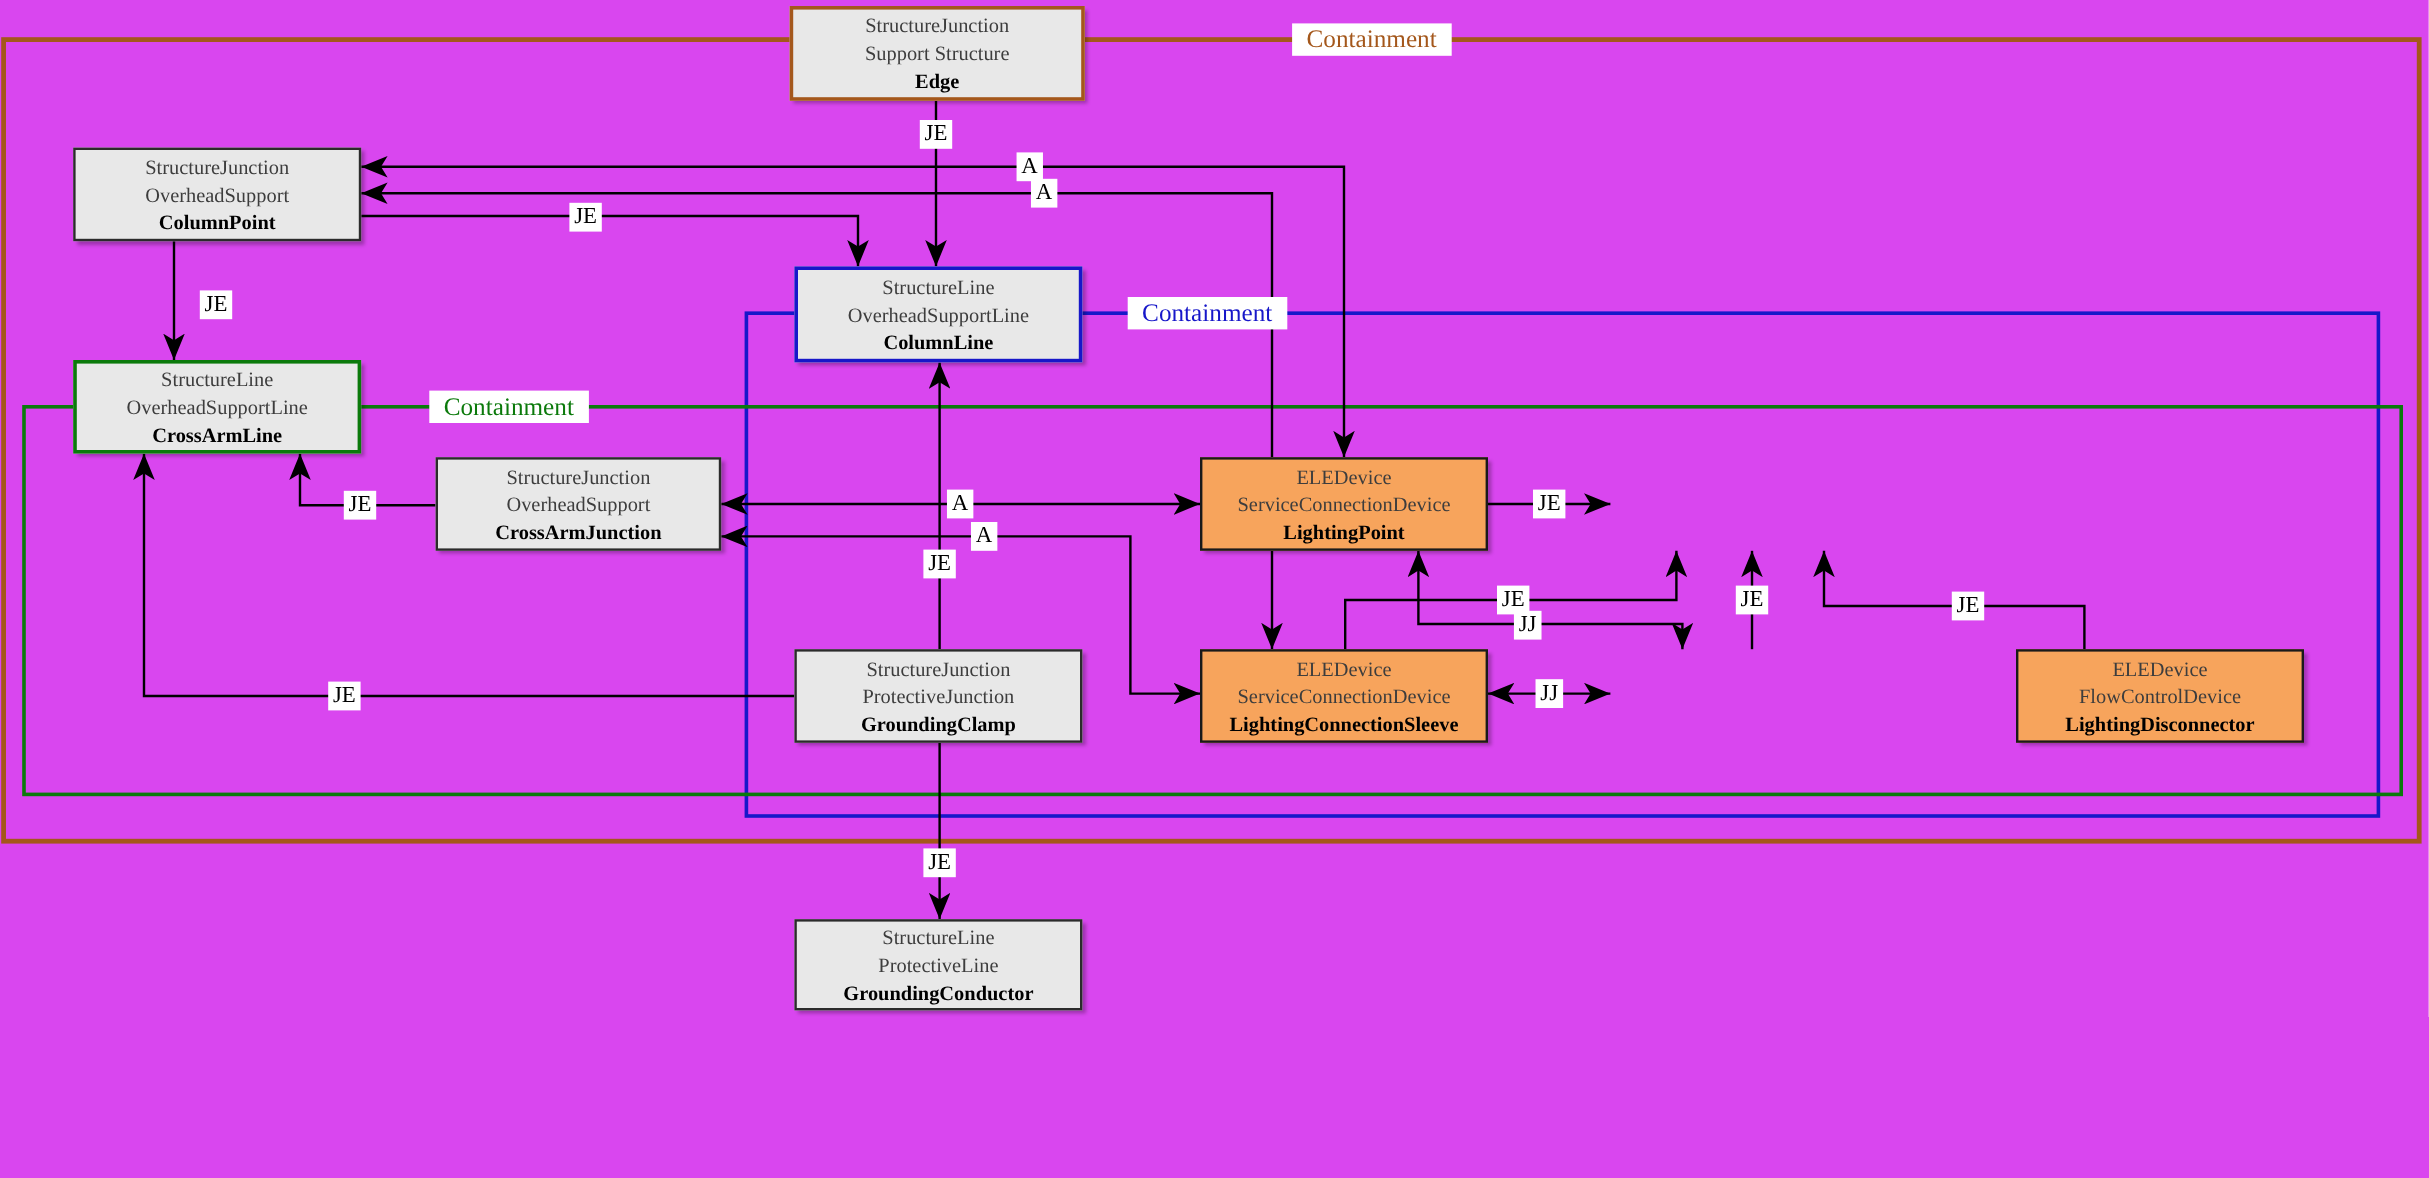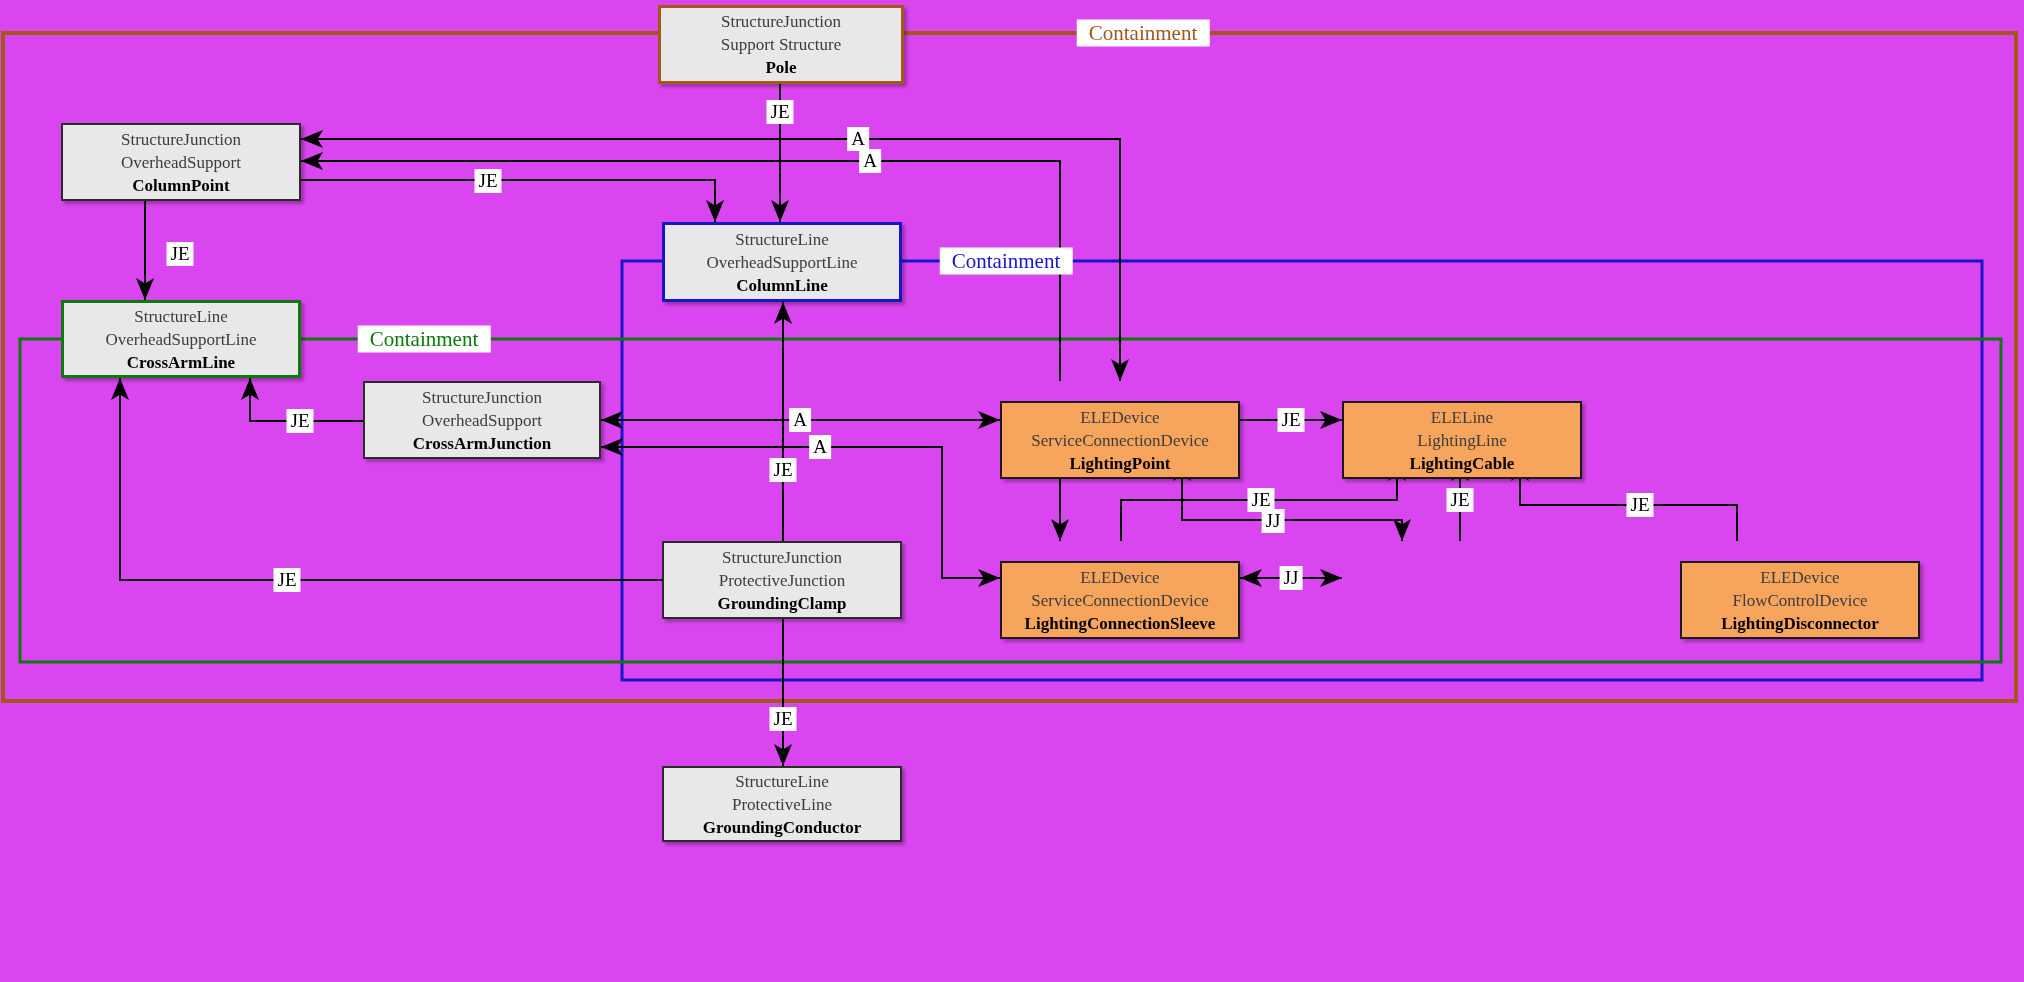--- a/index.html
+++ b/index.html
@@ -9,21 +9,21 @@
   }
   .layer{position:absolute;left:0;top:0;}
   
   .node{
     position:absolute;display:flex;flex-direction:column;justify-content:center;align-items:center;
     background:#E8E8E8;border:2px solid #2b2b2b;box-sizing:border-box;text-align:center;
     box-shadow:3px 3px 3px rgba(0,0,0,0.28);
   }
   .node .nl{font-size:17px;line-height:23px;color:#3d3d3d;white-space:nowrap;}
   .node .nn{font-size:17px;line-height:23px;color:#000;font-weight:bold;white-space:nowrap;}
-  .node.orange{background:#F7A45C;border-color:#1a1a1a;margin-top:20px;}
+  .node.orange{background:#F7A45C;border-color:#1a1a1a;}
   .node.border-brown{border:3px solid #A4571B;}
   .node.border-blue{border:3px solid #1717C9;}
   .node.border-green{border:3px solid #0B7A0B;}
   
   .elabel{
     position:absolute;transform:translate(-50%,-50%);background:#fff;
     padding:0 4px;font-size:19px;line-height:24px;color:#000;white-space:nowrap;text-align:center;
   }
   
   .clabel{
@@ -72,21 +72,21 @@
       <path d="M1240,578 H1342" marker-start="url(#arr)" marker-end="url(#arr)"></path>
       <path d="M1460,541 V459" marker-end="url(#arr)"></path>
       <path d="M1737,541 V505 H1520 V459" marker-end="url(#arr)"></path>
       <path d="M1060,459 V541" marker-end="url(#arr)"></path>
     </g>
   </svg>
 
   <div class="node border-brown" style="left:658px;top:5px;width:246px;height:79px">
     <span class="nl">StructureJunction</span>
     <span class="nl">Support Structure</span>
-    <span class="nn">Pole</span>
+    <span class="nn">Edge</span>
   </div>
 
   <div class="node" style="left:61px;top:123px;width:240px;height:78px">
     <span class="nl">StructureJunction</span>
     <span class="nl">OverheadSupport</span>
     <span class="nn">ColumnPoint</span>
   </div>
 
   <div class="node border-blue" style="left:662px;top:222px;width:240px;height:80px">
     <span class="nl">StructureLine</span>
@@ -105,25 +105,20 @@
     <span class="nl">OverheadSupport</span>
     <span class="nn">CrossArmJunction</span>
   </div>
 
   <div class="node orange" style="left:1000px;top:381px;width:240px;height:78px">
     <span class="nl">ELEDevice</span>
     <span class="nl">ServiceConnectionDevice</span>
     <span class="nn">LightingPoint</span>
   </div>
 
-  <div class="node orange" style="left:1342px;top:381px;width:240px;height:78px">
-    <span class="nl">ELELine</span>
-    <span class="nl">LightingLine</span>
-    <span class="nn">LightingCable</span>
-  </div>
 
   <div class="node orange" style="left:1000px;top:541px;width:240px;height:78px">
     <span class="nl">ELEDevice</span>
     <span class="nl">ServiceConnectionDevice</span>
     <span class="nn">LightingConnectionSleeve</span>
   </div>
 
 
   <div class="node orange" style="left:1680px;top:541px;width:240px;height:78px">
     <span class="nl">ELEDevice</span>

